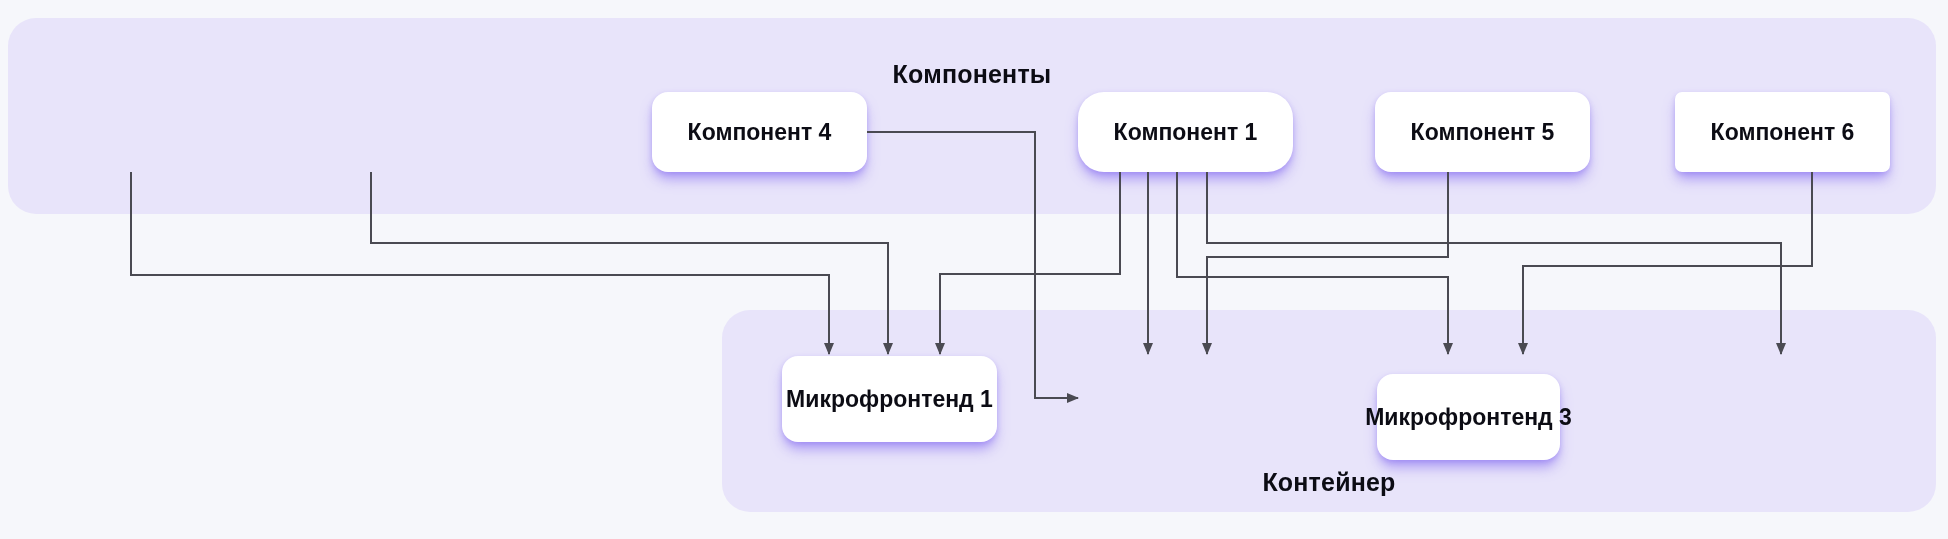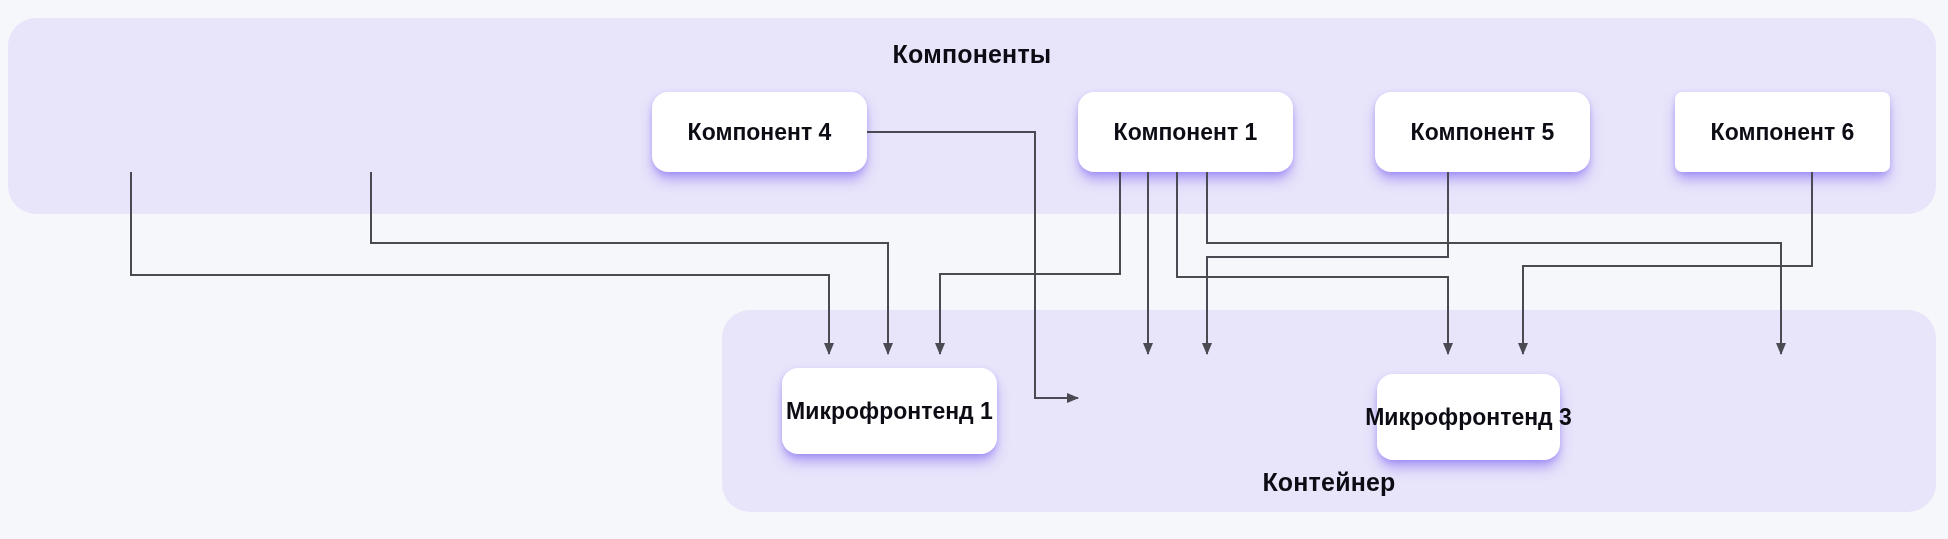--- a/index.html
+++ b/index.html
@@ -22,39 +22,39 @@
     border-radius:28px;
   }
   .panel-top{left:8px;top:18px;width:1928px;height:196px;}
   .panel-bottom{left:722px;top:310px;width:1214px;height:202px;}
   .panel-title{
     position:absolute;left:0;right:0;
     text-align:center;
     font-size:25px;font-weight:700;color:var(--text);
     letter-spacing:.2px;
   }
-  .panel-title.top{top:22px;}
+  .panel-title.top{top:42px;}
   .panel-title.bottom{bottom:15px;}
   .node{
     position:absolute;
     background:var(--node);
     border-radius:16px;
     display:flex;align-items:center;justify-content:center;
     font-size:23px;font-weight:700;color:var(--text);
     white-space:nowrap;
     box-shadow:0 9px 13px -2px rgba(122,92,240,.55), 0 2px 5px rgba(122,92,240,.28);
     z-index:2;
   }
   .n-c2{left:45px;top:92px;width:175px;height:80px;}
   .n-c3{left:285px;top:92px;width:175px;height:80px;}
   .n-c4{left:652px;top:92px;width:215px;height:80px;}
-  .n-c1{left:1078px;top:92px;width:215px;height:80px;}
+  .n-c1{left:1078px;top:92px;width:215px;height:80px;border-radius:26px;}
   .n-c5{left:1375px;top:92px;width:215px;height:80px;}
   .n-c6{left:1675px;top:92px;width:215px;height:80px;border-radius:7px;}
-  .n-m1{left:782px;top:368px;width:215px;height:86px;border-radius:16px;}
+  .n-m1{left:782px;top:356px;width:215px;height:86px;border-radius:16px;}
   .n-m2{left:1080px;top:356px;width:215px;height:86px;}
   .n-m3{left:1377px;top:356px;width:183px;height:86px;margin-top:18px;}
   .n-m4{left:1676px;top:356px;width:215px;height:86px;}
   svg.edges{
     position:absolute;left:0;top:0;width:1948px;height:539px;
     z-index:3;pointer-events:none;
   }
 </style>
 </head>
 <body>

